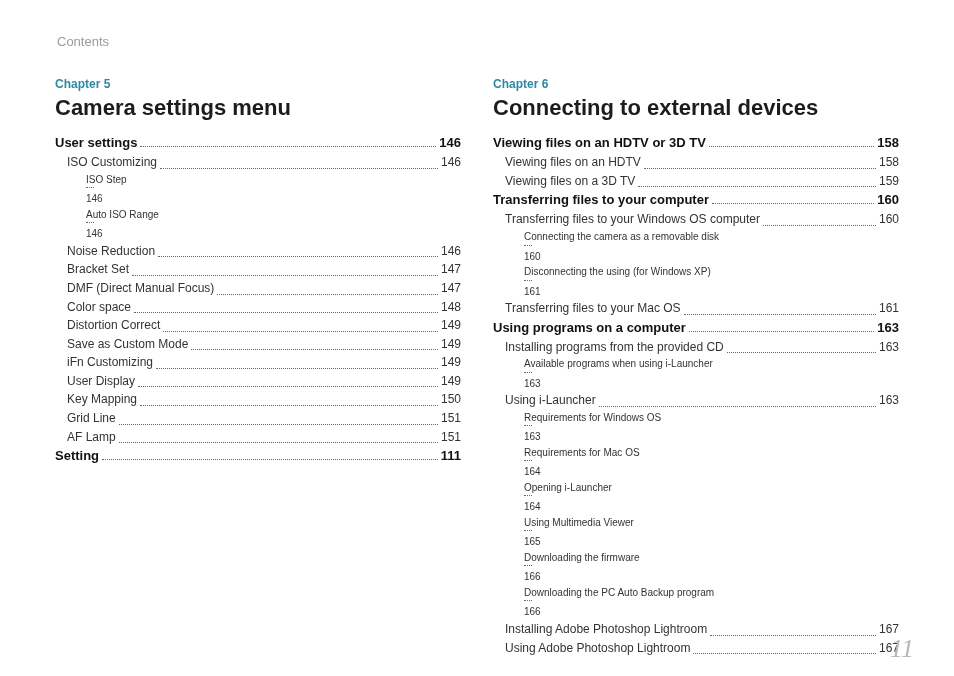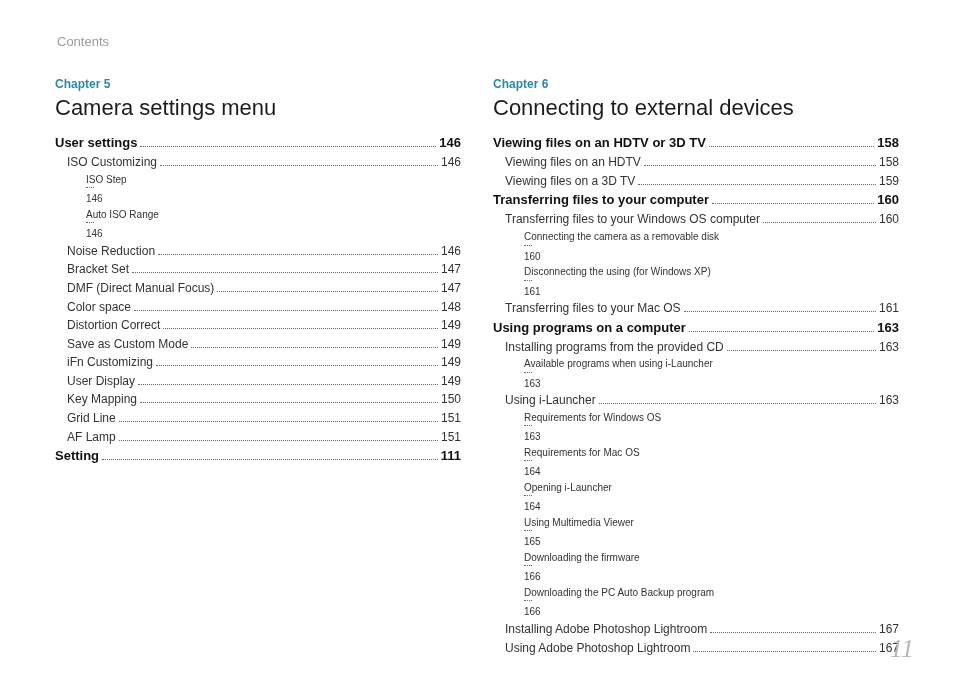--- a/index.html
+++ b/index.html
@@ -27,40 +27,40 @@
     min-width: 0;
   }
   .chapter {
     color: #2f87a3;
     font-weight: bold;
     font-size: 12px;
     margin-bottom: 4px;
   }
   .chtitle {
     font-size: 22px;
-    font-weight: 400;
+    font-weight: 700;
     color: #1c1c1c;
     margin-bottom: 12px;
   }
   .row {
     display: flex;
     align-items: baseline;
     line-height: 1.55;
     white-space: nowrap;
   }
   .row .label { flex: 0 0 auto; }
   .row .dots {
     flex: 1 1 auto;
     border-bottom: 1px dotted #666;
     margin: 0 3px 3px 3px;
     min-width: 8px;
   }
   .row .pg { flex: 0 0 auto; }
   .l0 { font-weight: bold; font-size: 13px; color:#111; }
-  .l1 { font-size: 12px; padding-left: 12px; color:#333; }
+  .l1 { font-size: 12px; padding-left: 12px; color:#333;align-items:flex-end; }
   .l2 { font-size: 10px; padding-left: 28px; color:#333;flex-direction:column; }
   .pagenum {
     position: absolute;
     right: 40px;
     bottom: 12px;
     font-style: italic;
     font-family: Georgia, "Times New Roman", serif;
     font-size: 26px;
     color: #b8b8b8;
   }

